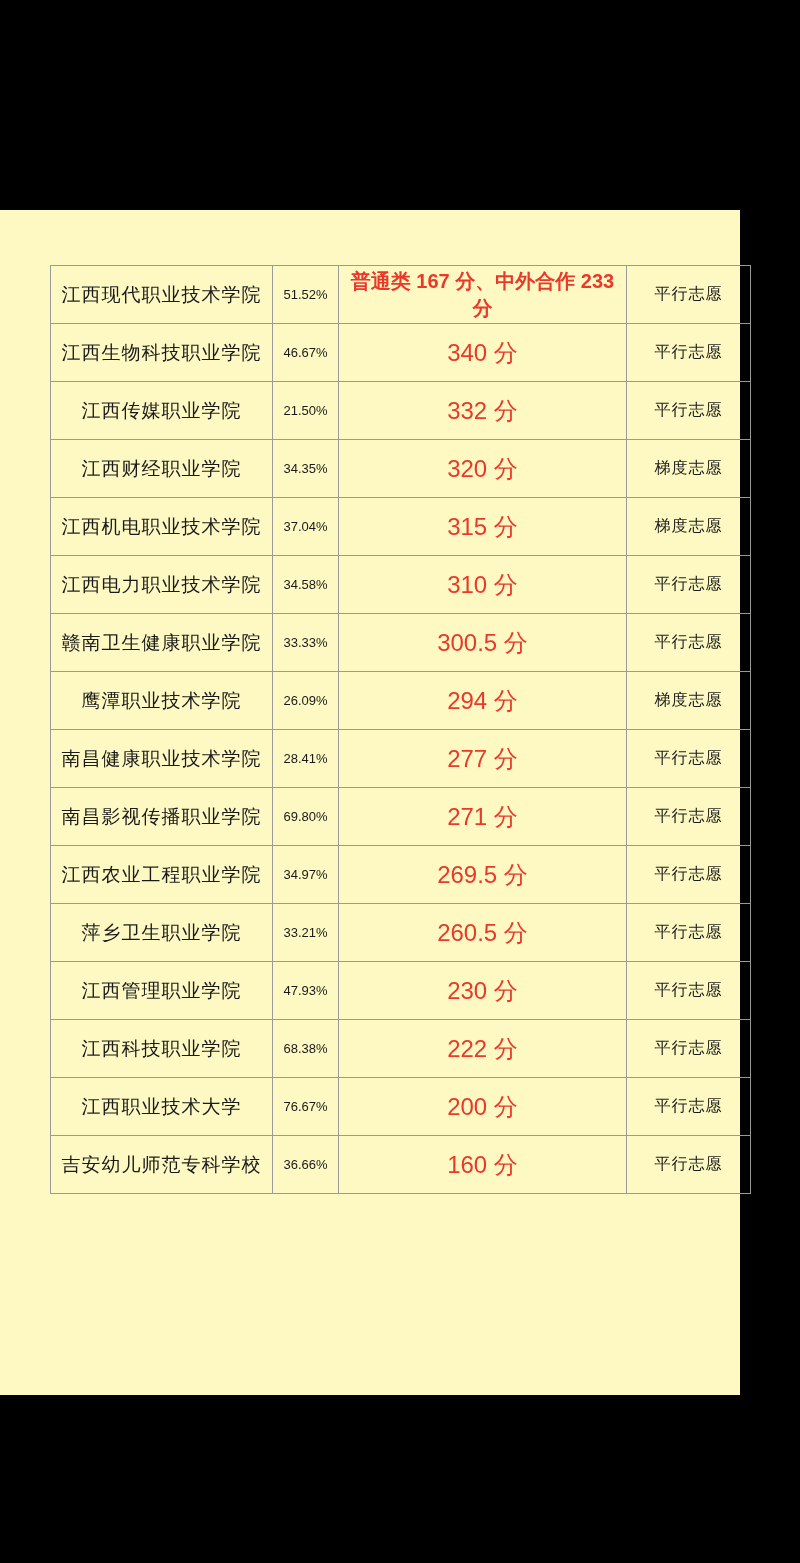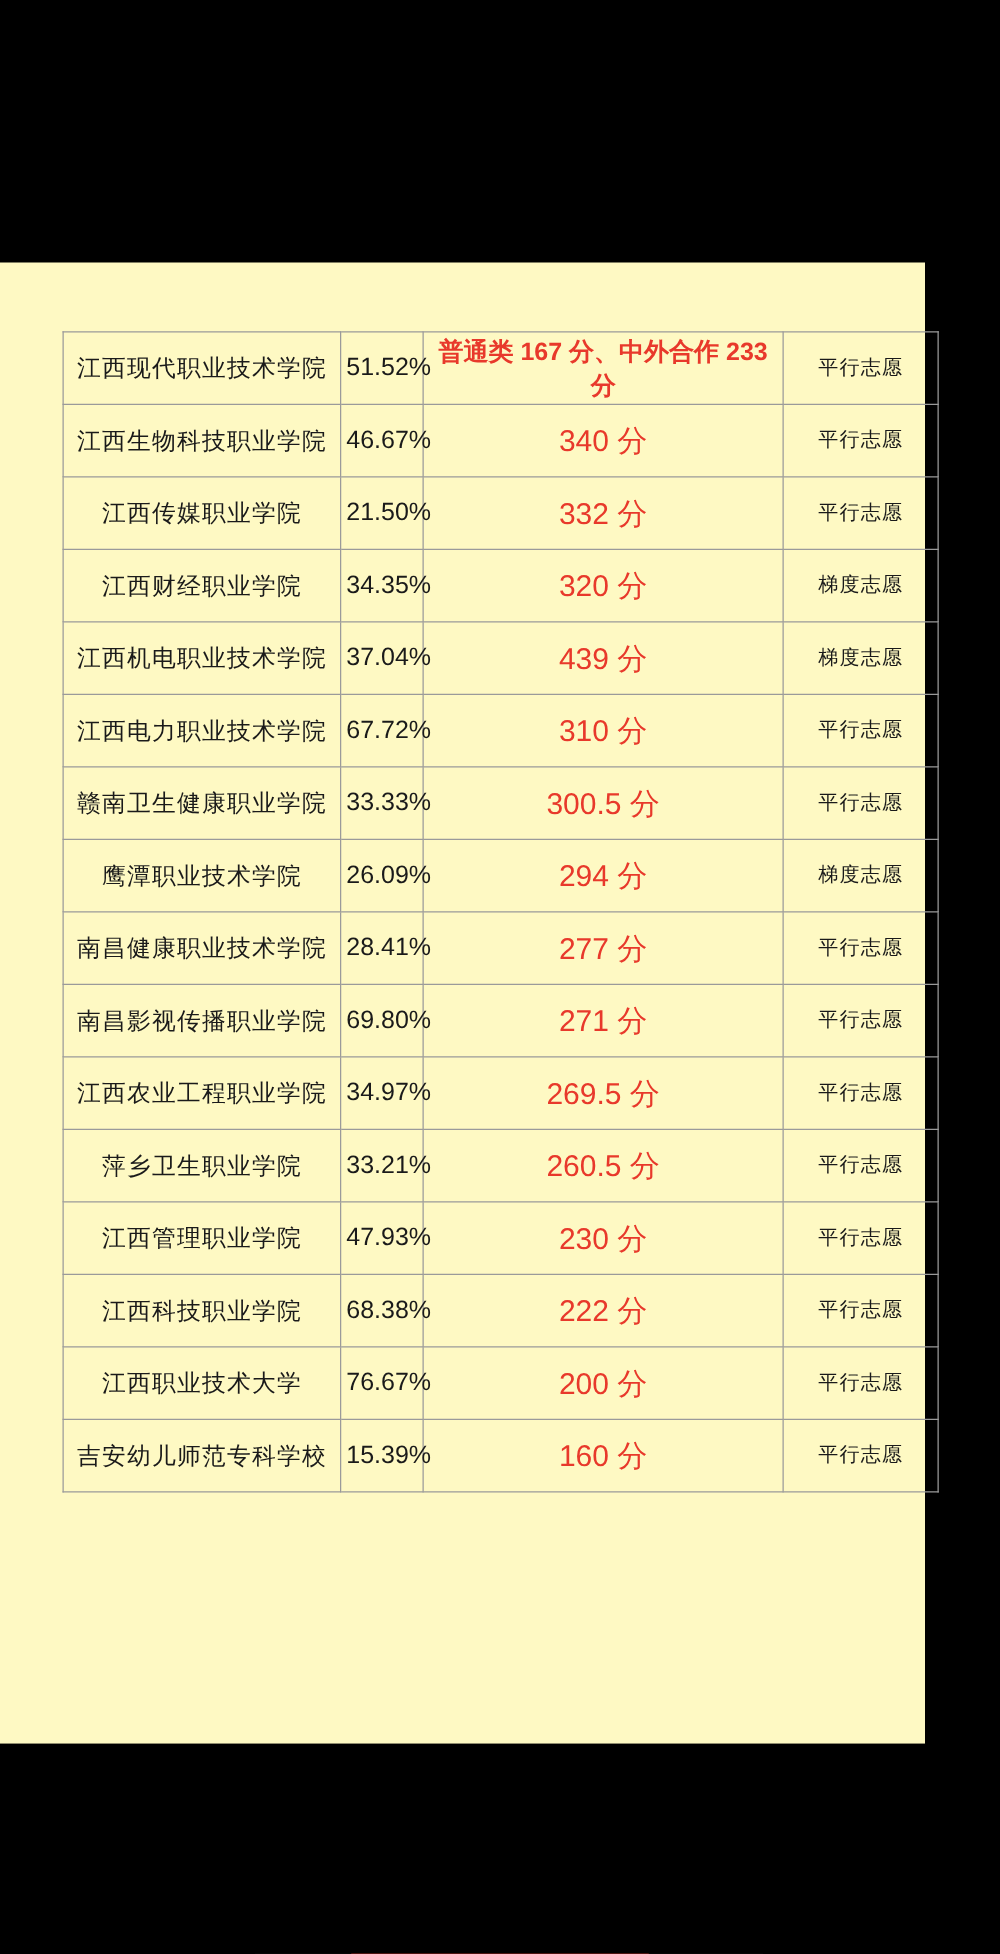--- a/index.html
+++ b/index.html
@@ -48,21 +48,21 @@
     box-sizing: border-box;
   }
   td.col-school {
     width: 222px;
     font-size: 19px;
     color: #1a1a1a;
     letter-spacing: 1px;
   }
   td.col-rate {
     width: 66px;
-    font-size: 20px;
+    font-size: 13px;
     color: #1a1a1a;
   }
   td.col-score {
     width: 288px;
     font-size: 24px;
     color: #e8392b;
   }
   td.col-score.small {
     font-size: 20px;
     font-weight: bold;
@@ -122,26 +122,26 @@
         </tr>
         <tr>
           <td class="col-school">江西财经职业学院</td>
           <td class="col-rate">34.35%</td>
           <td class="col-score">320 分</td>
           <td class="col-type">梯度志愿</td>
         </tr>
         <tr>
           <td class="col-school">江西机电职业技术学院</td>
           <td class="col-rate">37.04%</td>
-          <td class="col-score">439 分</td>
+          <td class="col-score">315 分</td>
           <td class="col-type">梯度志愿</td>
         </tr>
         <tr>
           <td class="col-school">江西电力职业技术学院</td>
-          <td class="col-rate">67.72%</td>
+          <td class="col-rate">34.58%</td>
           <td class="col-score">310 分</td>
           <td class="col-type">平行志愿</td>
         </tr>
         <tr>
           <td class="col-school">赣南卫生健康职业学院</td>
           <td class="col-rate">33.33%</td>
           <td class="col-score">300.5 分</td>
           <td class="col-type">平行志愿</td>
         </tr>
         <tr>
@@ -187,21 +187,21 @@
           <td class="col-type">平行志愿</td>
         </tr>
         <tr>
           <td class="col-school">江西职业技术大学</td>
           <td class="col-rate">76.67%</td>
           <td class="col-score">200 分</td>
           <td class="col-type">平行志愿</td>
         </tr>
         <tr>
           <td class="col-school">吉安幼儿师范专科学校</td>
-          <td class="col-rate">15.39%</td>
+          <td class="col-rate">36.66%</td>
           <td class="col-score">160 分</td>
           <td class="col-type">平行志愿</td>
         </tr>
       </tbody>
   </table>
 
   <div class="stamp">
     <span class="stamp-text">接上岸</span>
   </div>
 </div>

